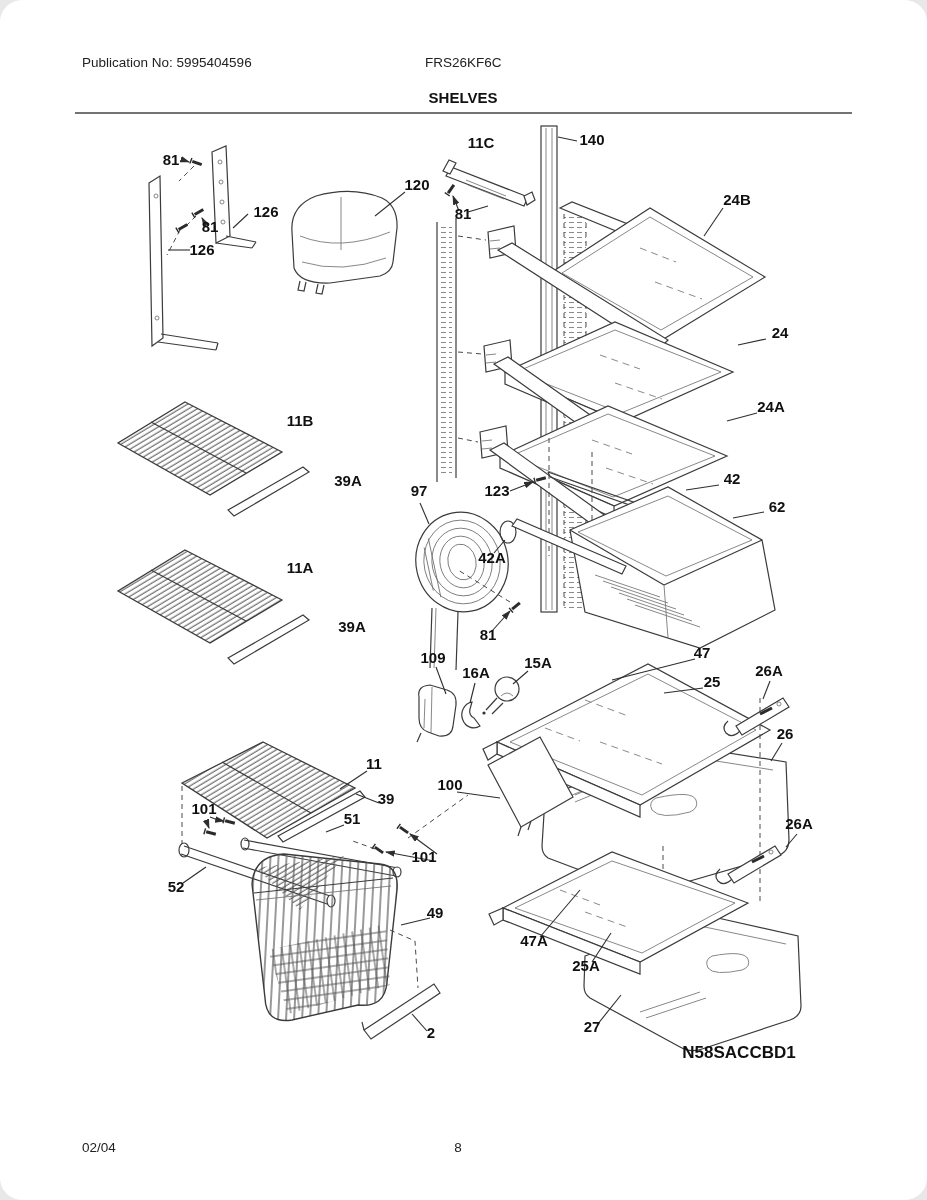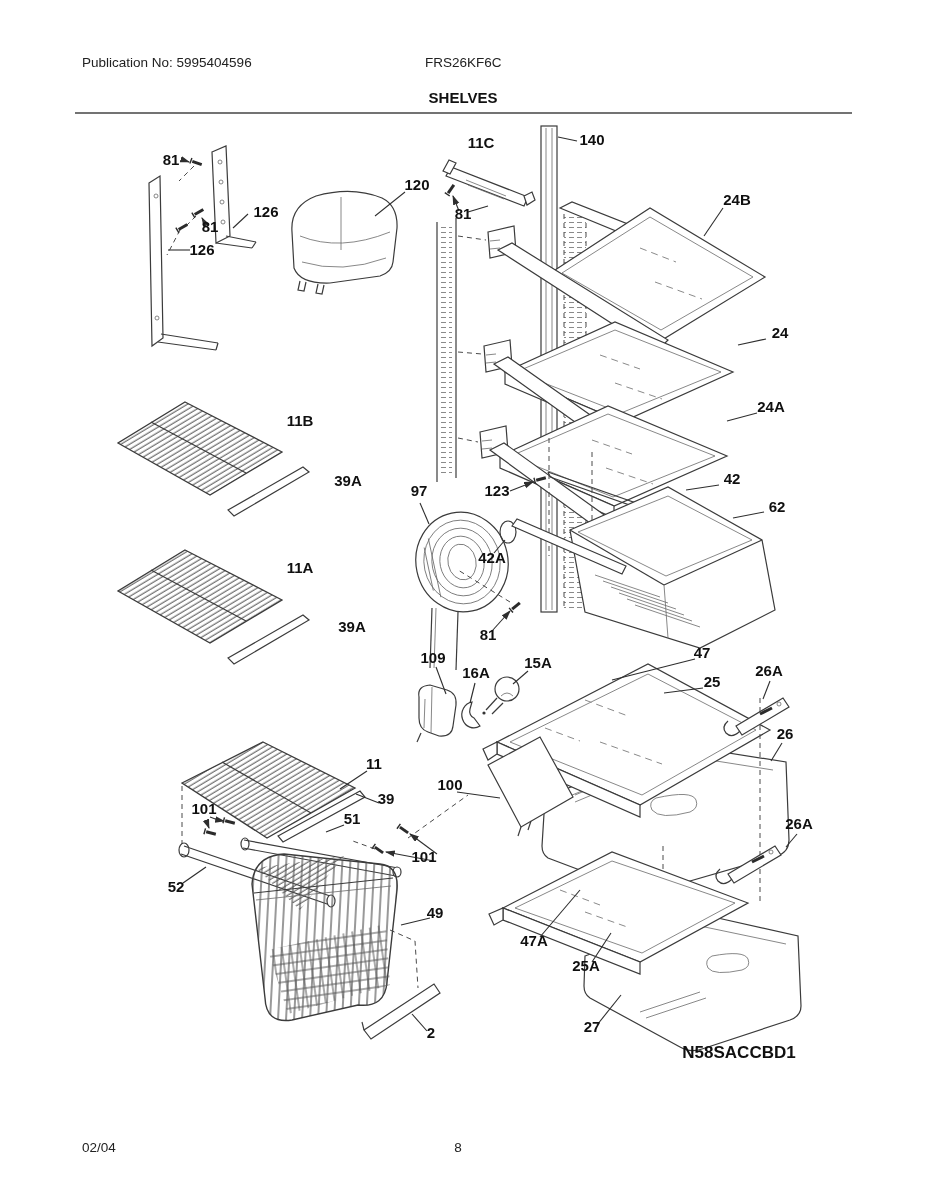--- a/index.html
+++ b/index.html
@@ -1,17 +1,17 @@
 <!DOCTYPE html>
 <html><head>
 <meta charset="utf-8">
 <style>
   html,body{margin:0;padding:0;background:#e8e8e8;}
   .page{width:927px;height:1200px;background:#ffffff;margin:0 auto;position:relative;
-        font-family:"Liberation Sans", sans-serif;}
+        font-family:"Liberation Sans", sans-serif;border-radius:22px;}
   svg{display:block;}
   text{fill:#161616;}
   .hdr{font-size:13.5px;fill:#222;}
   .ttl{font-size:15px;font-weight:700;fill:#111;}
   .lbl{font-size:15px;font-weight:700;fill:#101010;}
   .code{font-size:17px;font-weight:700;fill:#101010;}
   .ln{stroke:#3b3b3b;stroke-width:1.2;fill:none;}
   .lnf{stroke:#3b3b3b;stroke-width:1.2;fill:#ffffff;}
   .thin{stroke:#6a6a6a;stroke-width:0.8;fill:none;}
   .dash{stroke:#4a4a4a;stroke-width:1;fill:none;stroke-dasharray:5 4;}

